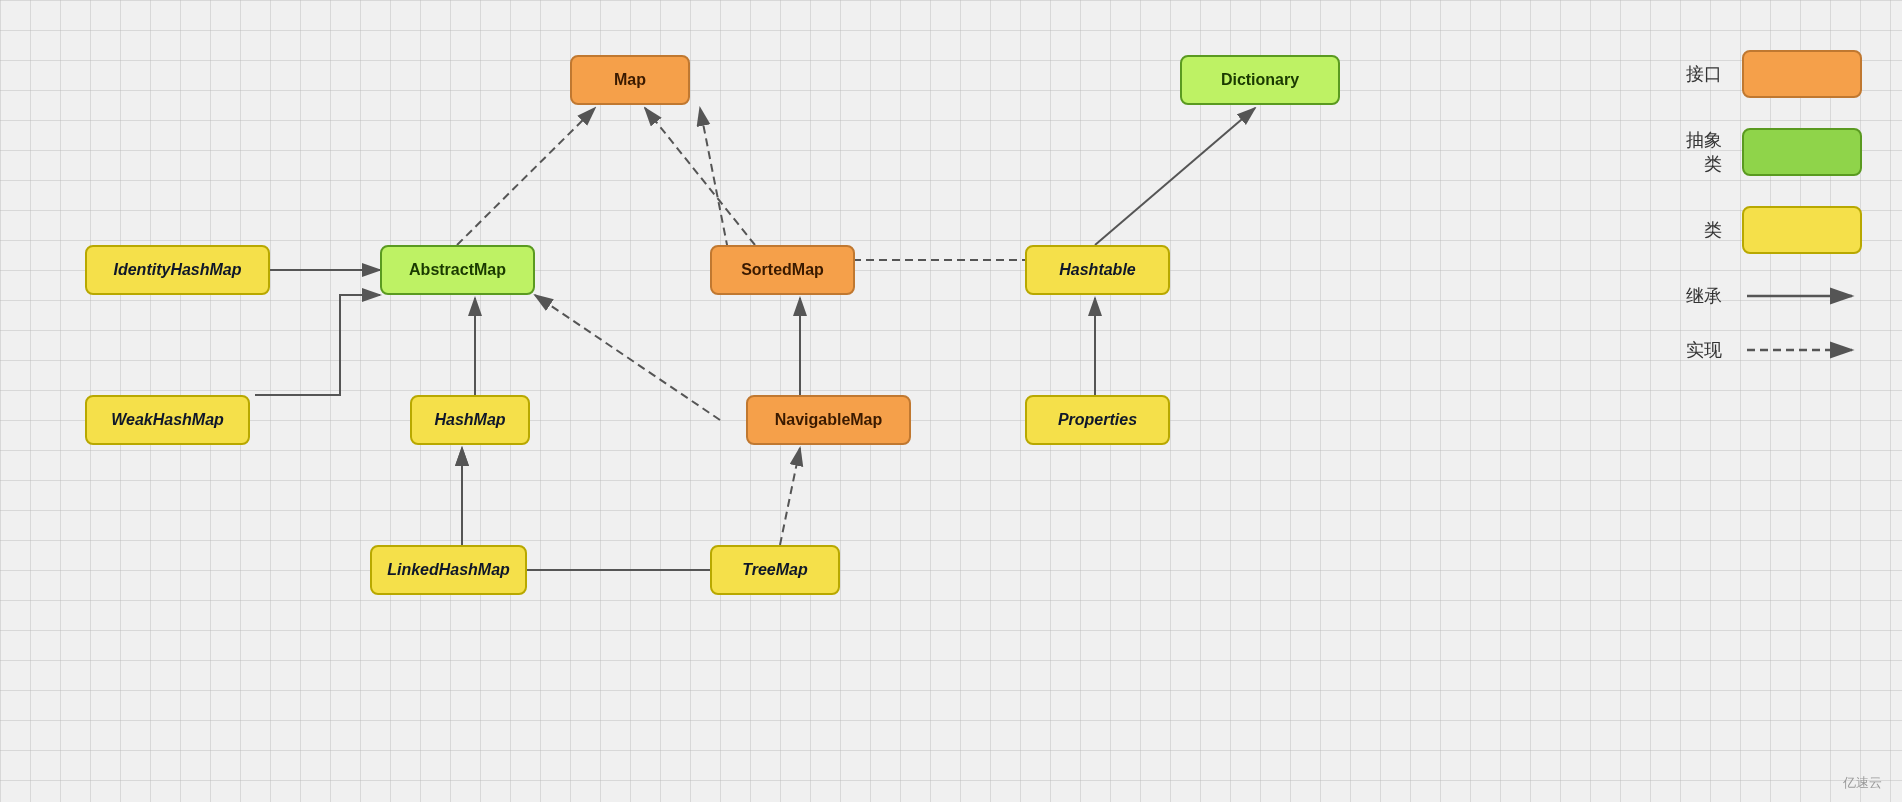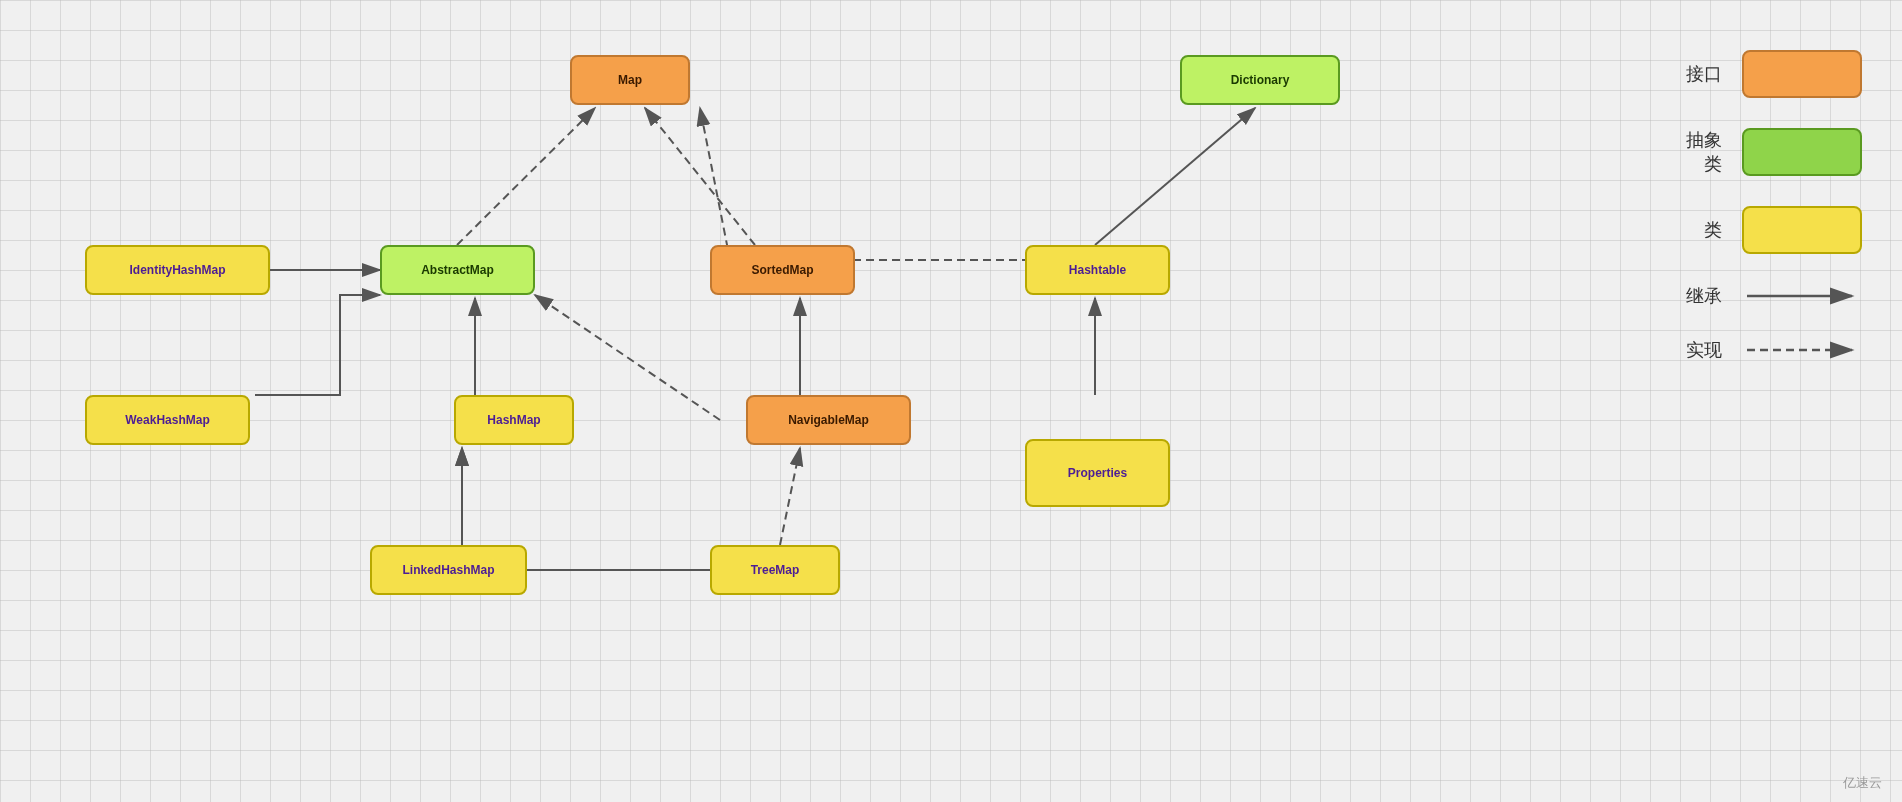--- a/index.html
+++ b/index.html
@@ -30,42 +30,43 @@
     }
 
     
     .node {
       position: absolute;
       border-radius: 8px;
       border: 2px solid #888;
       display: flex;
       align-items: center;
       justify-content: center;
-      font-size: 12px;
+      font-size: 16px;
       font-weight: 600;
       white-space: nowrap;
       padding: 8px 16px;
     }
 
     .node-orange {
       background: #F5A04A;
       border-color: #C07830;
       color: #3a1a00;
     }
 
     .node-green {
       background: #bef264;
       border-color: #5a9a20;
       color: #1a3a00;
     }
 
     .node-yellow {
       background: #F5E04A;
       border-color: #B8A800;
-      color: #4c1d95;
+      color: #0f172a;
+      font-style: italic;
     }
 
     
     .arrows-svg {
       position: absolute;
       top: 0; left: 0;
       width: 100%;
       height: 100%;
       pointer-events: none;
     }
@@ -204,29 +205,29 @@
   </div>
 
   <div class="node node-yellow" style="left:85px; top:245px; width:185px; height:50px;">
     <span>IdentityHashMap</span>
   </div>
 
   <div class="node node-yellow" style="left:85px; top:395px; width:165px; height:50px;">
     <span>WeakHashMap</span>
   </div>
 
-  <div class="node node-yellow" style="left:410px; top:395px; width:120px; height:50px;margin-left:44px;">
+  <div class="node node-yellow" style="left:410px; top:395px; width:120px; height:50px;">
     <span>HashMap</span>
   </div>
 
   <div class="node node-orange" style="left:710px; top:395px; width:165px; height:50px;margin-left:36px;">
     <span>NavigableMap</span>
   </div>
 
-  <div class="node node-yellow" style="left:1025px; top:395px; width:145px; height:68px;margin-top:44px;">
+  <div class="node node-yellow" style="left:1025px; top:395px; width:145px; height:50px;">
     <span>Properties</span>
   </div>
 
   <div class="node node-yellow" style="left:370px; top:545px; width:157px; height:50px;align-items:center;">
     <span>LinkedHashMap</span>
   </div>
 
   <div class="node node-yellow" style="left:710px; top:545px; width:130px; height:50px;">
     <span>TreeMap</span>
   </div>

